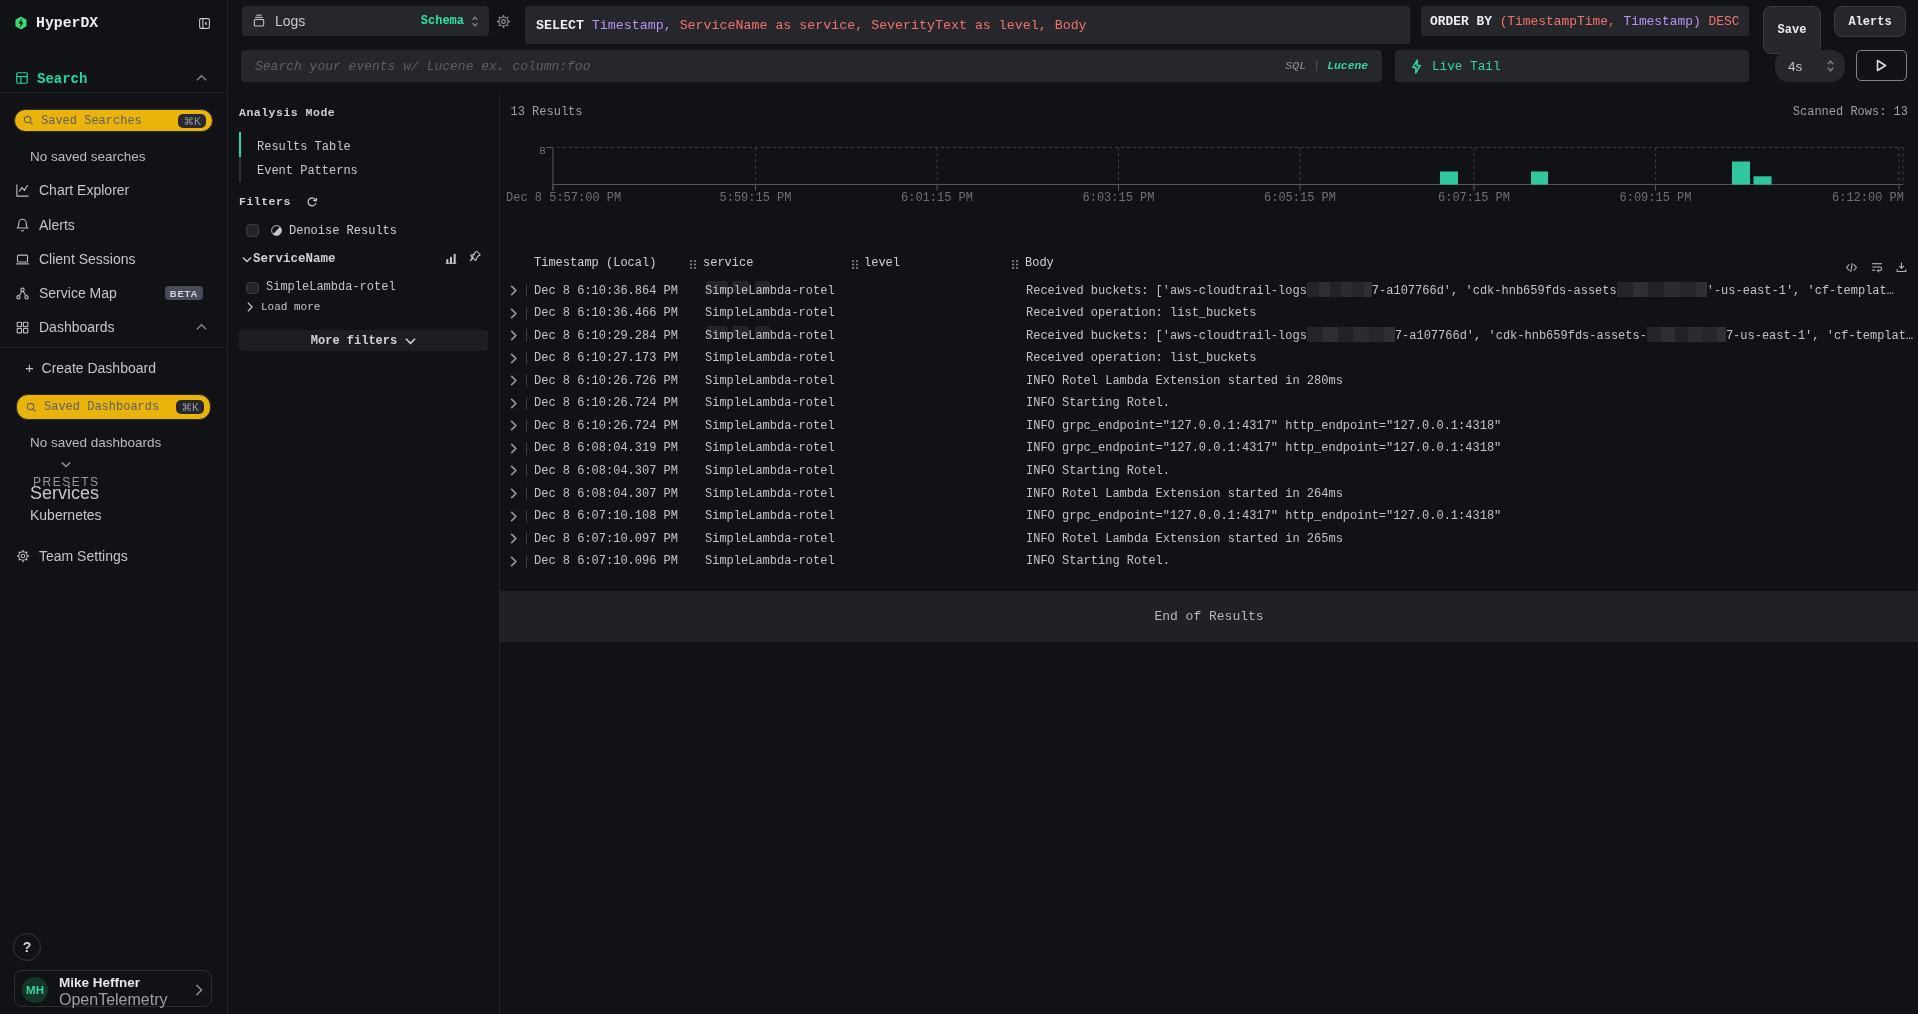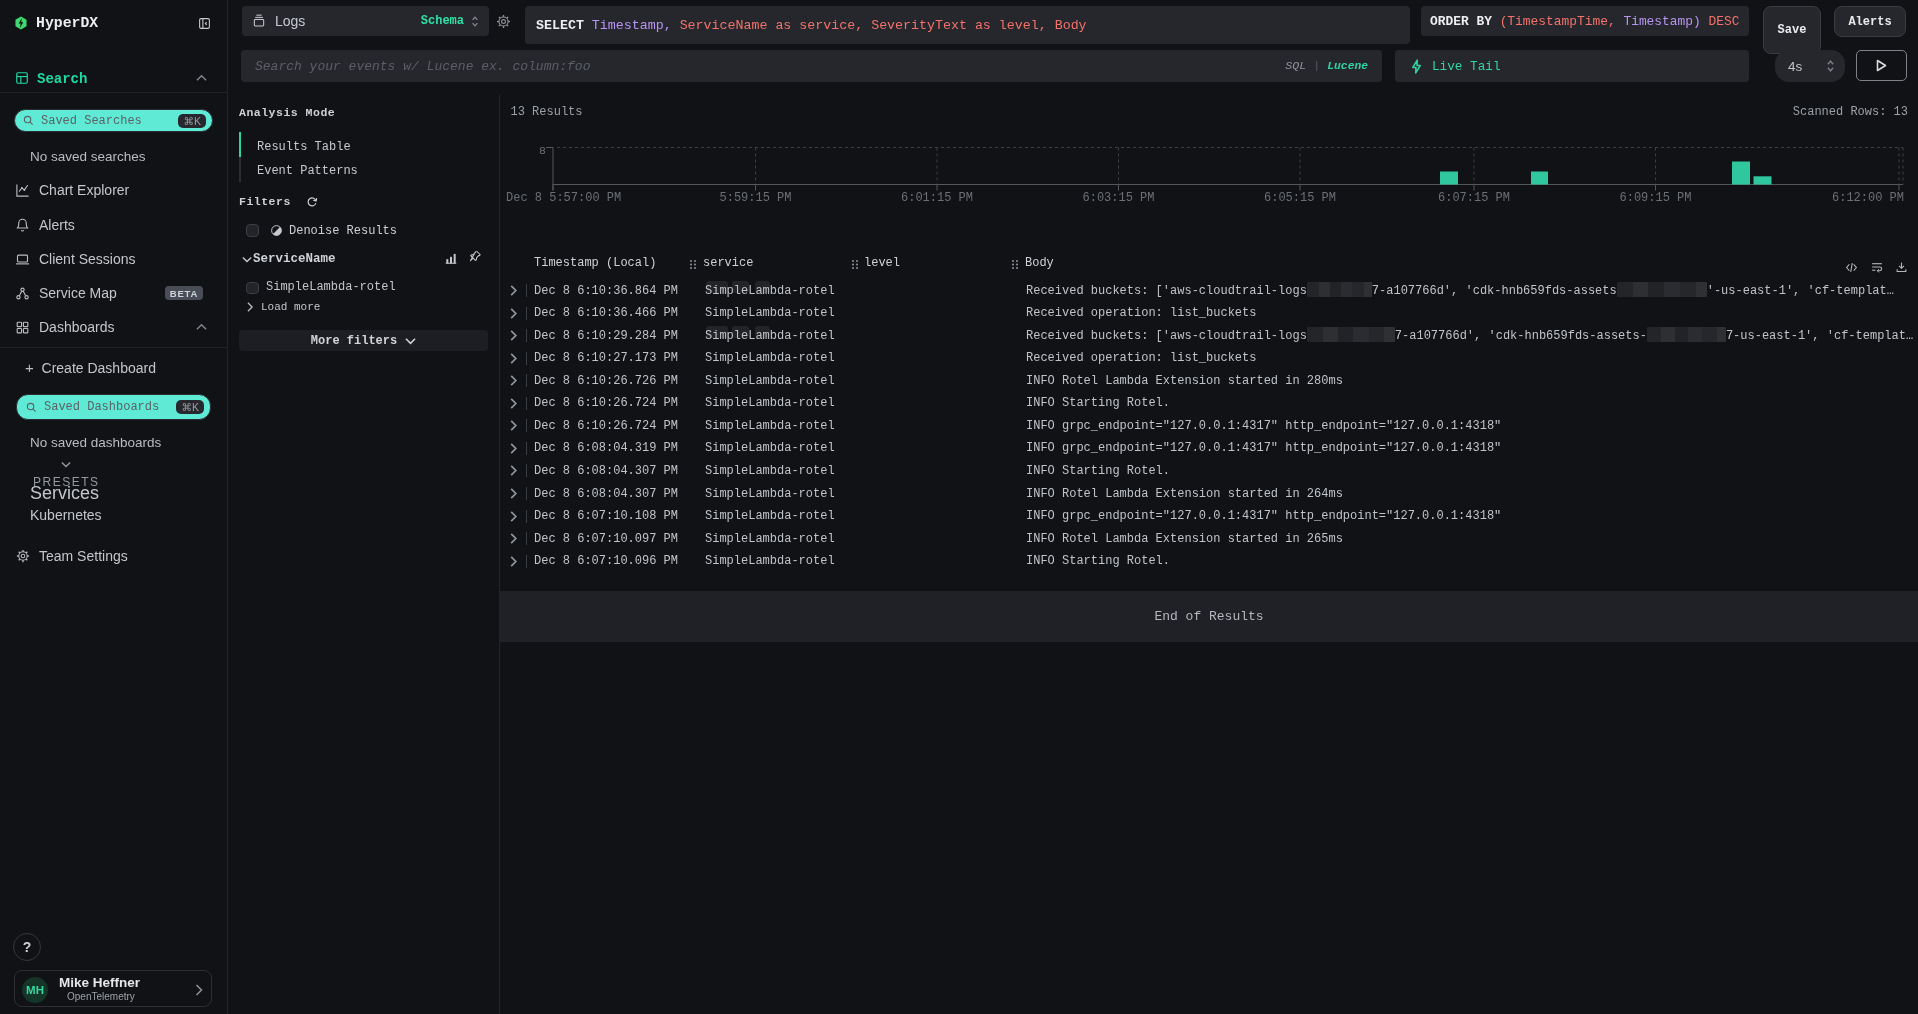--- a/index.html
+++ b/index.html
@@ -10,21 +10,21 @@
   .sans { font-family:"Liberation Sans",sans-serif; }
   .b { font-weight:bold; }
   .ctr { display:flex; align-items:center; }
   svg { display:block; }
 
   
   #sidebar { left:0; top:0; width:228px; height:1014px; background:#111215; border-right:1px solid #222327; }
   .navitem { position:absolute; left:15px; display:flex; align-items:center; gap:9px;
              font-family:"Liberation Sans",sans-serif; font-size:14px; color:#c3c6cb; }
   .navitem svg { flex:none; }
-  .sideinput { position:absolute; background:#5eead4; border:1px solid #2a2c31; border-radius:12px;
+  .sideinput { position:absolute; background:#eab308; border:1px solid #2a2c31; border-radius:12px;
                display:flex; align-items:center; color:#5d6167; }
   .kbd { margin-left:auto; background:#26282d; border-radius:5px; color:#989da3;
          font-size:10.5px; padding:1px 5px; font-family:"Liberation Sans",sans-serif; }
 
   
   .tbox { position:absolute; background:#26272c; border-radius:4px; display:flex; align-items:center; }
 
   
   #fpanel { left:228px; top:95px; width:272px; height:919px; background:#111215; border-right:1px solid #222327; }
   .fhead { font-weight:bold; font-size:11.5px; color:#ced1d5; letter-spacing:0.5px; }
@@ -162,21 +162,21 @@
           <line x1="17.1" y1="6.9" x2="19.4" y2="4.6"></line>
         </g>
       </svg>
     <span>Team Settings</span>
   </div>
 
   <div class="abs sans b" style="left:13px;top:933px;width:28px;height:28px;border:1px solid #35373c;border-radius:50%;color:#ced1d5;font-size:14px;display:flex;align-items:center;justify-content:center;">?</div>
   <div class="abs" style="left:14px;top:970px;width:198px;height:37px;border:1px solid #2c2e33;border-radius:8px;">
     <div class="abs sans b" style="left:7px;top:5.5px;width:26px;height:26px;border-radius:50%;background:#143528;color:#37d7a0;font-size:11.5px;display:flex;align-items:center;justify-content:center;">MH</div>
     <div class="abs sans b" style="left:44px;top:4px;font-size:13.5px;color:#e4e6e9;">Mike Heffner</div>
-    <div class="abs sans" style="left:44px;top:19.5px;font-size:10px;color:#9ca0a5;margin-left:8px;">OpenTelemetry</div>
+    <div class="abs sans" style="left:44px;top:19.5px;font-size:16px;color:#9ca0a5;">OpenTelemetry</div>
     <svg class="abs" style="left:180px;top:13px" width="8" height="12" viewBox="0 0 8 12" fill="none" stroke="#8b8f94" stroke-width="1.6">
         <path d="M1.5 1 L6.5 6 L1.5 11"></path>
       </svg>
   </div>
 </div>
 
 <div id="topbar">
   <div class="abs" style="left:228px;top:95px;width:1690px;height:1px;background:#1e2024;"></div>
 
   <div class="tbox" style="left:242px;top:6px;width:247px;height:30px;padding:0 10px;">

